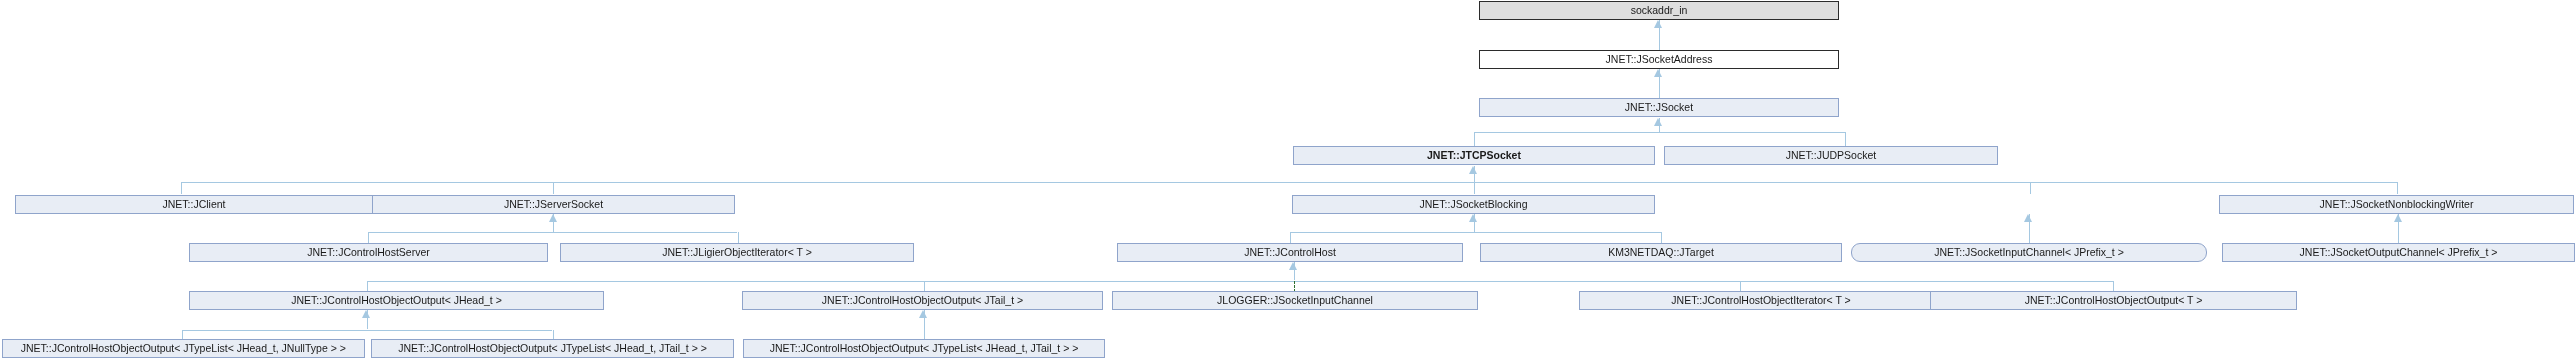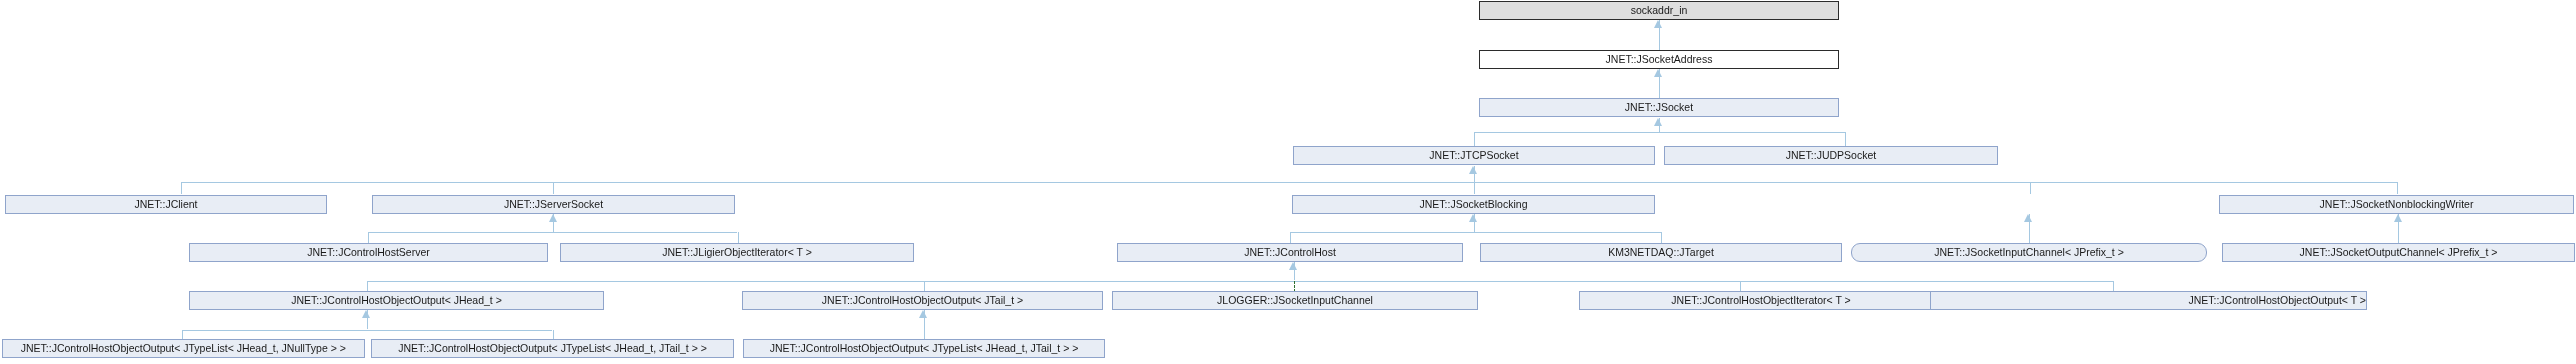--- a/index.html
+++ b/index.html
@@ -77,34 +77,34 @@
     <div class="arrow" style="left: 549px; top: 214px;"></div>
     <div class="arrow" style="left: 1469px; top: 214px;"></div>
     <div class="arrow" style="left: 2024px; top: 214px;"></div>
     <div class="arrow" style="left: 2394px; top: 214px;"></div>
     <div class="arrow" style="left: 1289px; top: 262px;"></div>
     <div class="arrow" style="left: 362px; top: 310px;"></div>
     <div class="arrow" style="left: 919px; top: 310px;"></div>
     <div class="node external" style="left: 1479px; top: 0.9px; width: 360px;">sockaddr_in</div>
     <div class="node plain" style="left: 1479px; top: 50px; width: 360px;">JNET::JSocketAddress</div>
     <div class="node linked" style="left: 1479px; top: 98px; width: 360px;">JNET::JSocket</div>
-    <div class="node linked" style="left: 1293px; top: 146px; width: 362px;">JNET::JTCPSocket</div>
+    <div class="node linked" style="left: 1293px; top: 146px; width: 362px; font-weight: bold;">JNET::JTCPSocket</div>
     <div class="node linked" style="left: 1664px; top: 146px; width: 334px;">JNET::JUDPSocket</div>
-    <div class="node linked" style="left: 5px; top: 195px; width: 322px;">JNET::JClient</div>
+    <div class="node linked" style="left: 15px; top: 195px; width: 358px;">JNET::JClient</div>
     <div class="node linked" style="left: 372px; top: 195px; width: 363px;">JNET::JServerSocket</div>
     <div class="node linked" style="left: 1292px; top: 195px; width: 363px;">JNET::JSocketBlocking</div>
     <div class="node linked" style="left: 189px; top: 243px; width: 359px;">JNET::JControlHostServer</div>
     <div class="node linked" style="left: 2219px; top: 195px; width: 355px;">JNET::JSocketNonblockingWriter</div>
     <div class="node linked" style="left: 560px; top: 243px; width: 354px;">JNET::JLigierObjectIterator&lt; T &gt;</div>
     <div class="node linked" style="left: 1117px; top: 243px; width: 346px;">JNET::JControlHost</div>
     <div class="node linked" style="left: 1480px; top: 243px; width: 362px;">KM3NETDAQ::JTarget</div>
     <div class="node linked" style="left: 1851px; top: 243px; width: 356px; border-radius: 9px;">JNET::JSocketInputChannel&lt; JPrefix_t &gt;</div>
     <div class="node linked" style="left: 2222px; top: 243px; width: 353px;">JNET::JSocketOutputChannel&lt; JPrefix_t &gt;</div>
     <div class="node linked" style="left: 189px; top: 291px; width: 415px;">JNET::JControlHostObjectOutput&lt; JHead_t &gt;</div>
     <div class="node linked" style="left: 742px; top: 291px; width: 361px;">JNET::JControlHostObjectOutput&lt; JTail_t &gt;</div>
     <div class="node linked" style="left: 1112px; top: 291px; width: 366px;">JLOGGER::JSocketInputChannel</div>
     <div class="node linked" style="left: 1559px; top: 291px; width: 364px; margin-left: 20px;">JNET::JControlHostObjectIterator&lt; T &gt;</div>
-    <div class="node linked" style="left: 1930px; top: 291px; width: 437px; text-align: right;">JNET::JControlHostObjectOutput&lt; T &gt;</div>
+    <div class="node linked" style="left: 1930px; top: 291px; width: 367px;">JNET::JControlHostObjectOutput&lt; T &gt;</div>
     <div class="node linked" style="left: 1.8px; top: 339px; width: 363px;">JNET::JControlHostObjectOutput&lt; JTypeList&lt; JHead_t, JNullType &gt; &gt;</div>
     <div class="node linked" style="left: 371px; top: 339px; width: 363px;">JNET::JControlHostObjectOutput&lt; JTypeList&lt; JHead_t, JTail_t &gt; &gt;</div>
     <div class="node linked" style="left: 743px; top: 339px; width: 362px;">JNET::JControlHostObjectOutput&lt; JTypeList&lt; JHead_t, JTail_t &gt; &gt;</div>
   </div>
 
 
 </body></html>

